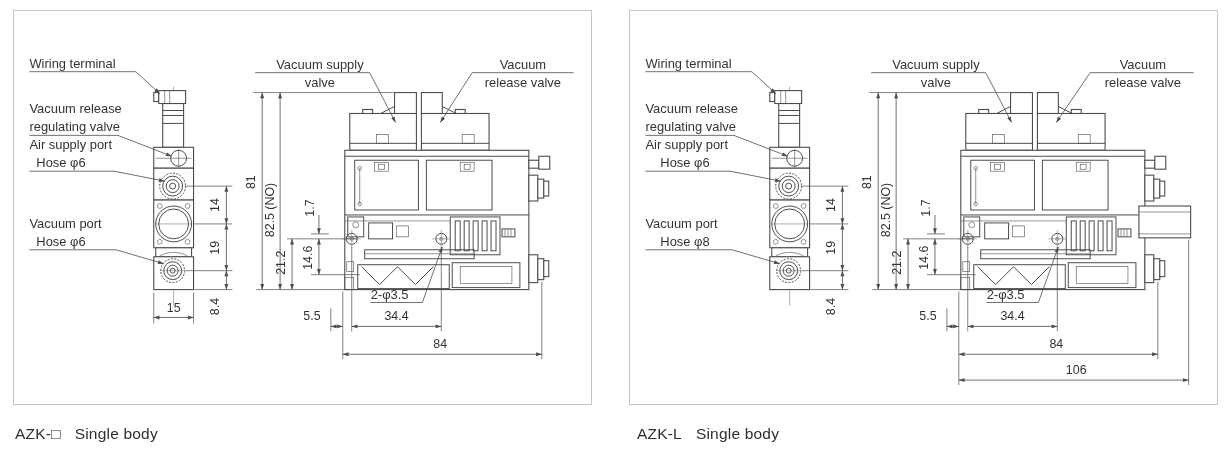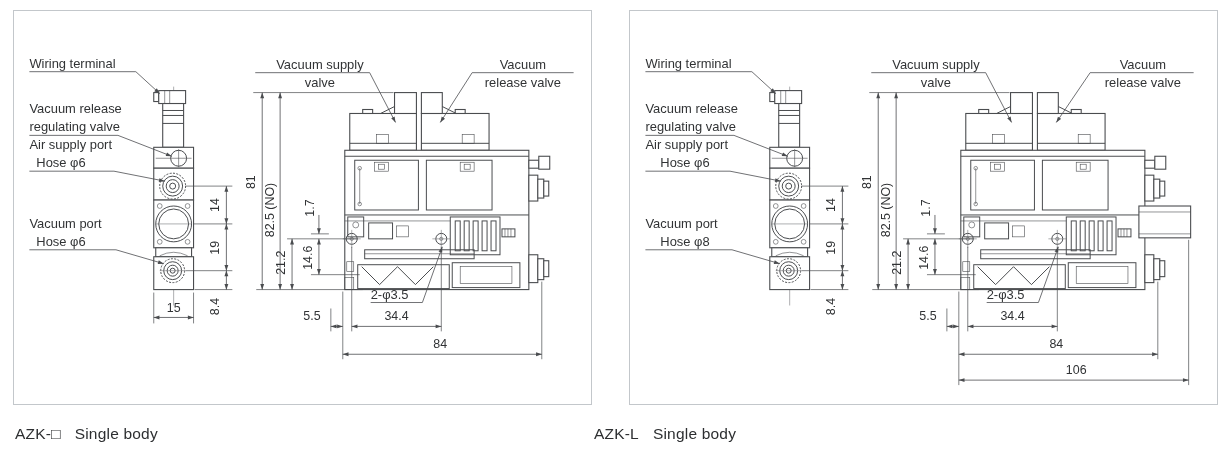--- a/index.html
+++ b/index.html
@@ -4,21 +4,21 @@
 <style>
   html,body{margin:0;padding:0;background:#ffffff;}
   .stage{position:relative;width:1231px;height:451px;background:#ffffff;overflow:hidden;
          font-family:"Liberation Sans",sans-serif;}
   .frame{position:absolute;top:10px;height:395px;border:1px solid #c3c7cb;background:#ffffff;box-sizing:border-box;}
   .frame.left{left:13px;width:579px;}
   .frame.right{left:629px;width:589px;}
   .frame svg{display:block;width:100%;height:100%;}
   .caption{position:absolute;top:425px;font-size:15.5px;color:#2d2f31;letter-spacing:0.2px;}
   .caption.left{left:15px;}
-  .caption.right{left:594px;}
+  .caption.right{left:637px;}
   .caption .model{margin-right:14px;}
   
   .ol{stroke:#4a4c4f;stroke-width:1.1;fill:#ffffff;}
   .ln{stroke:#4a4c4f;stroke-width:1;fill:none;}
   .tn{stroke:#4a4c4f;stroke-width:0.6;fill:none;}
   .cl{stroke:#6a6d70;stroke-width:0.55;fill:none;}
   .dash{stroke-dasharray:2,1.4;}
   .dim{stroke:#4a4c4f;stroke-width:0.8;fill:none;}
   .ext{stroke:#4a4c4f;stroke-width:0.7;fill:none;}
   .lbl{font-size:13px;fill:#313335;}

